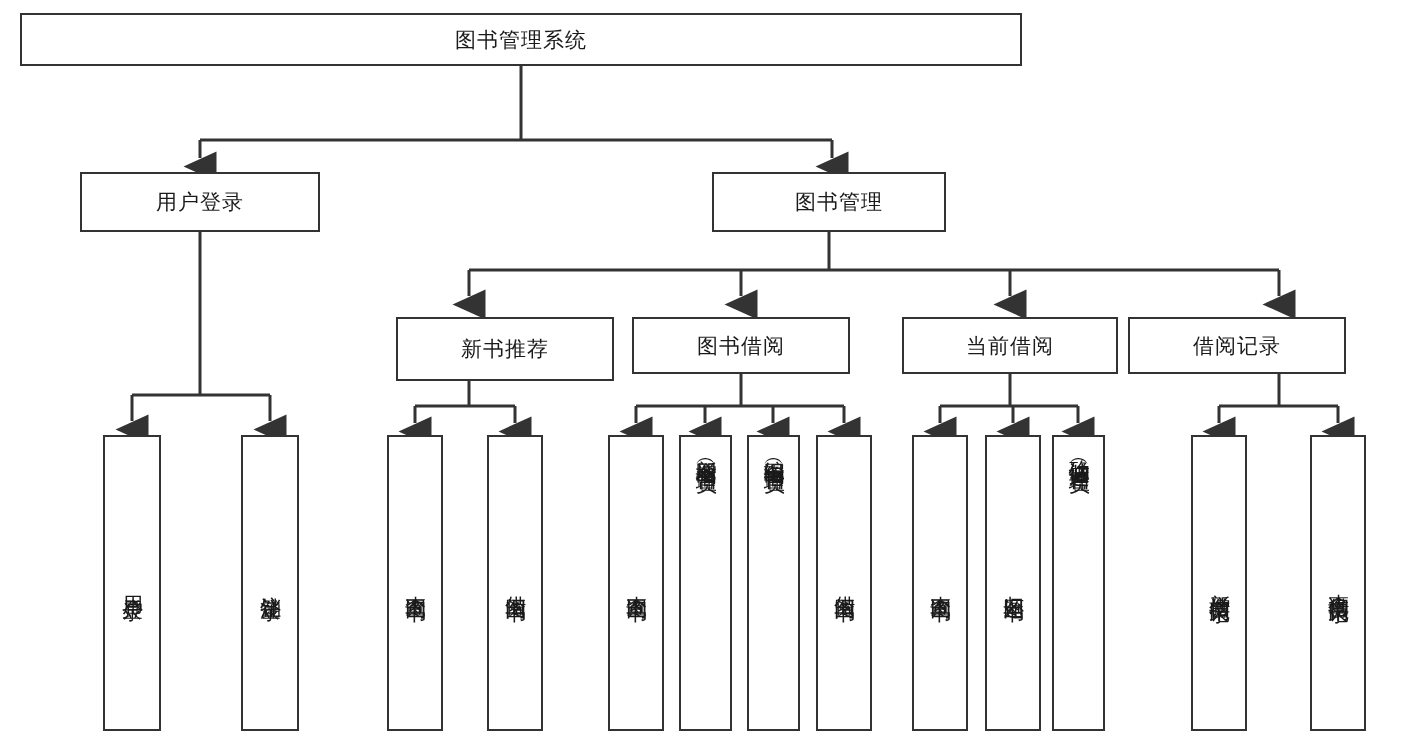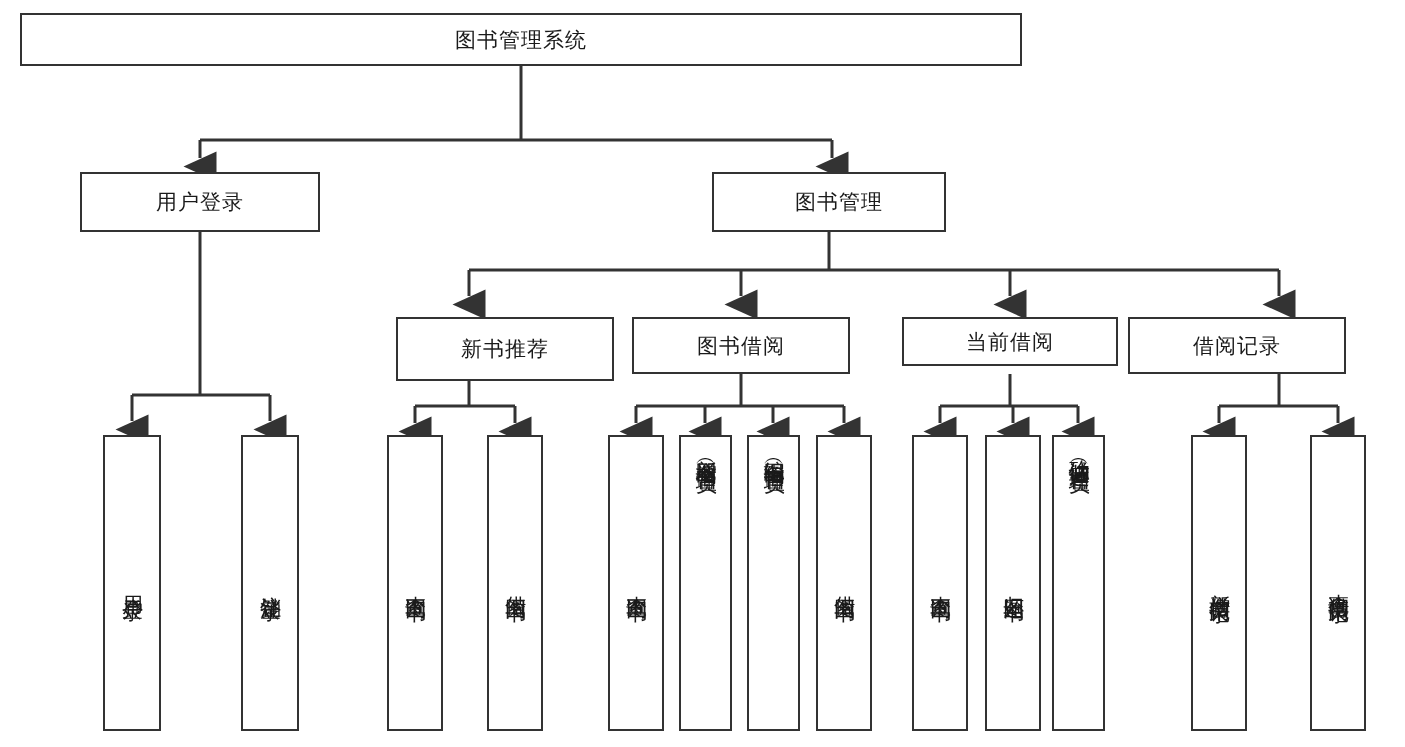--- a/index.html
+++ b/index.html
@@ -132,21 +132,21 @@
         <span>图书管理</span>
       </div>
     </div>
   <div id="level3-layer">
       <div class="node h" style="left: 360px; top: 317px; width: 218px; height: 64px; margin-left: 36px;">
         <span>新书推荐</span>
       </div>
       <div class="node h" style="left: 632px; top: 317px; width: 218px; height: 57px;">
         <span>图书借阅</span>
       </div>
-      <div class="node h" style="left: 902px; top: 317px; width: 216px; height: 49px;">
+      <div class="node h" style="left: 902px; top: 317px; width: 216px; height: 57px;">
         <span>当前借阅</span>
       </div>
       <div class="node h" style="left: 1128px; top: 317px; width: 218px; height: 57px;">
         <span>借阅记录</span>
       </div>
     </div>
   <div id="leaf-layer">
       <div class="node v" style="left: 103px; top: 435px; width: 58px; height: 296px;">
         <span class="vlabel">用户登录</span>
       </div>

